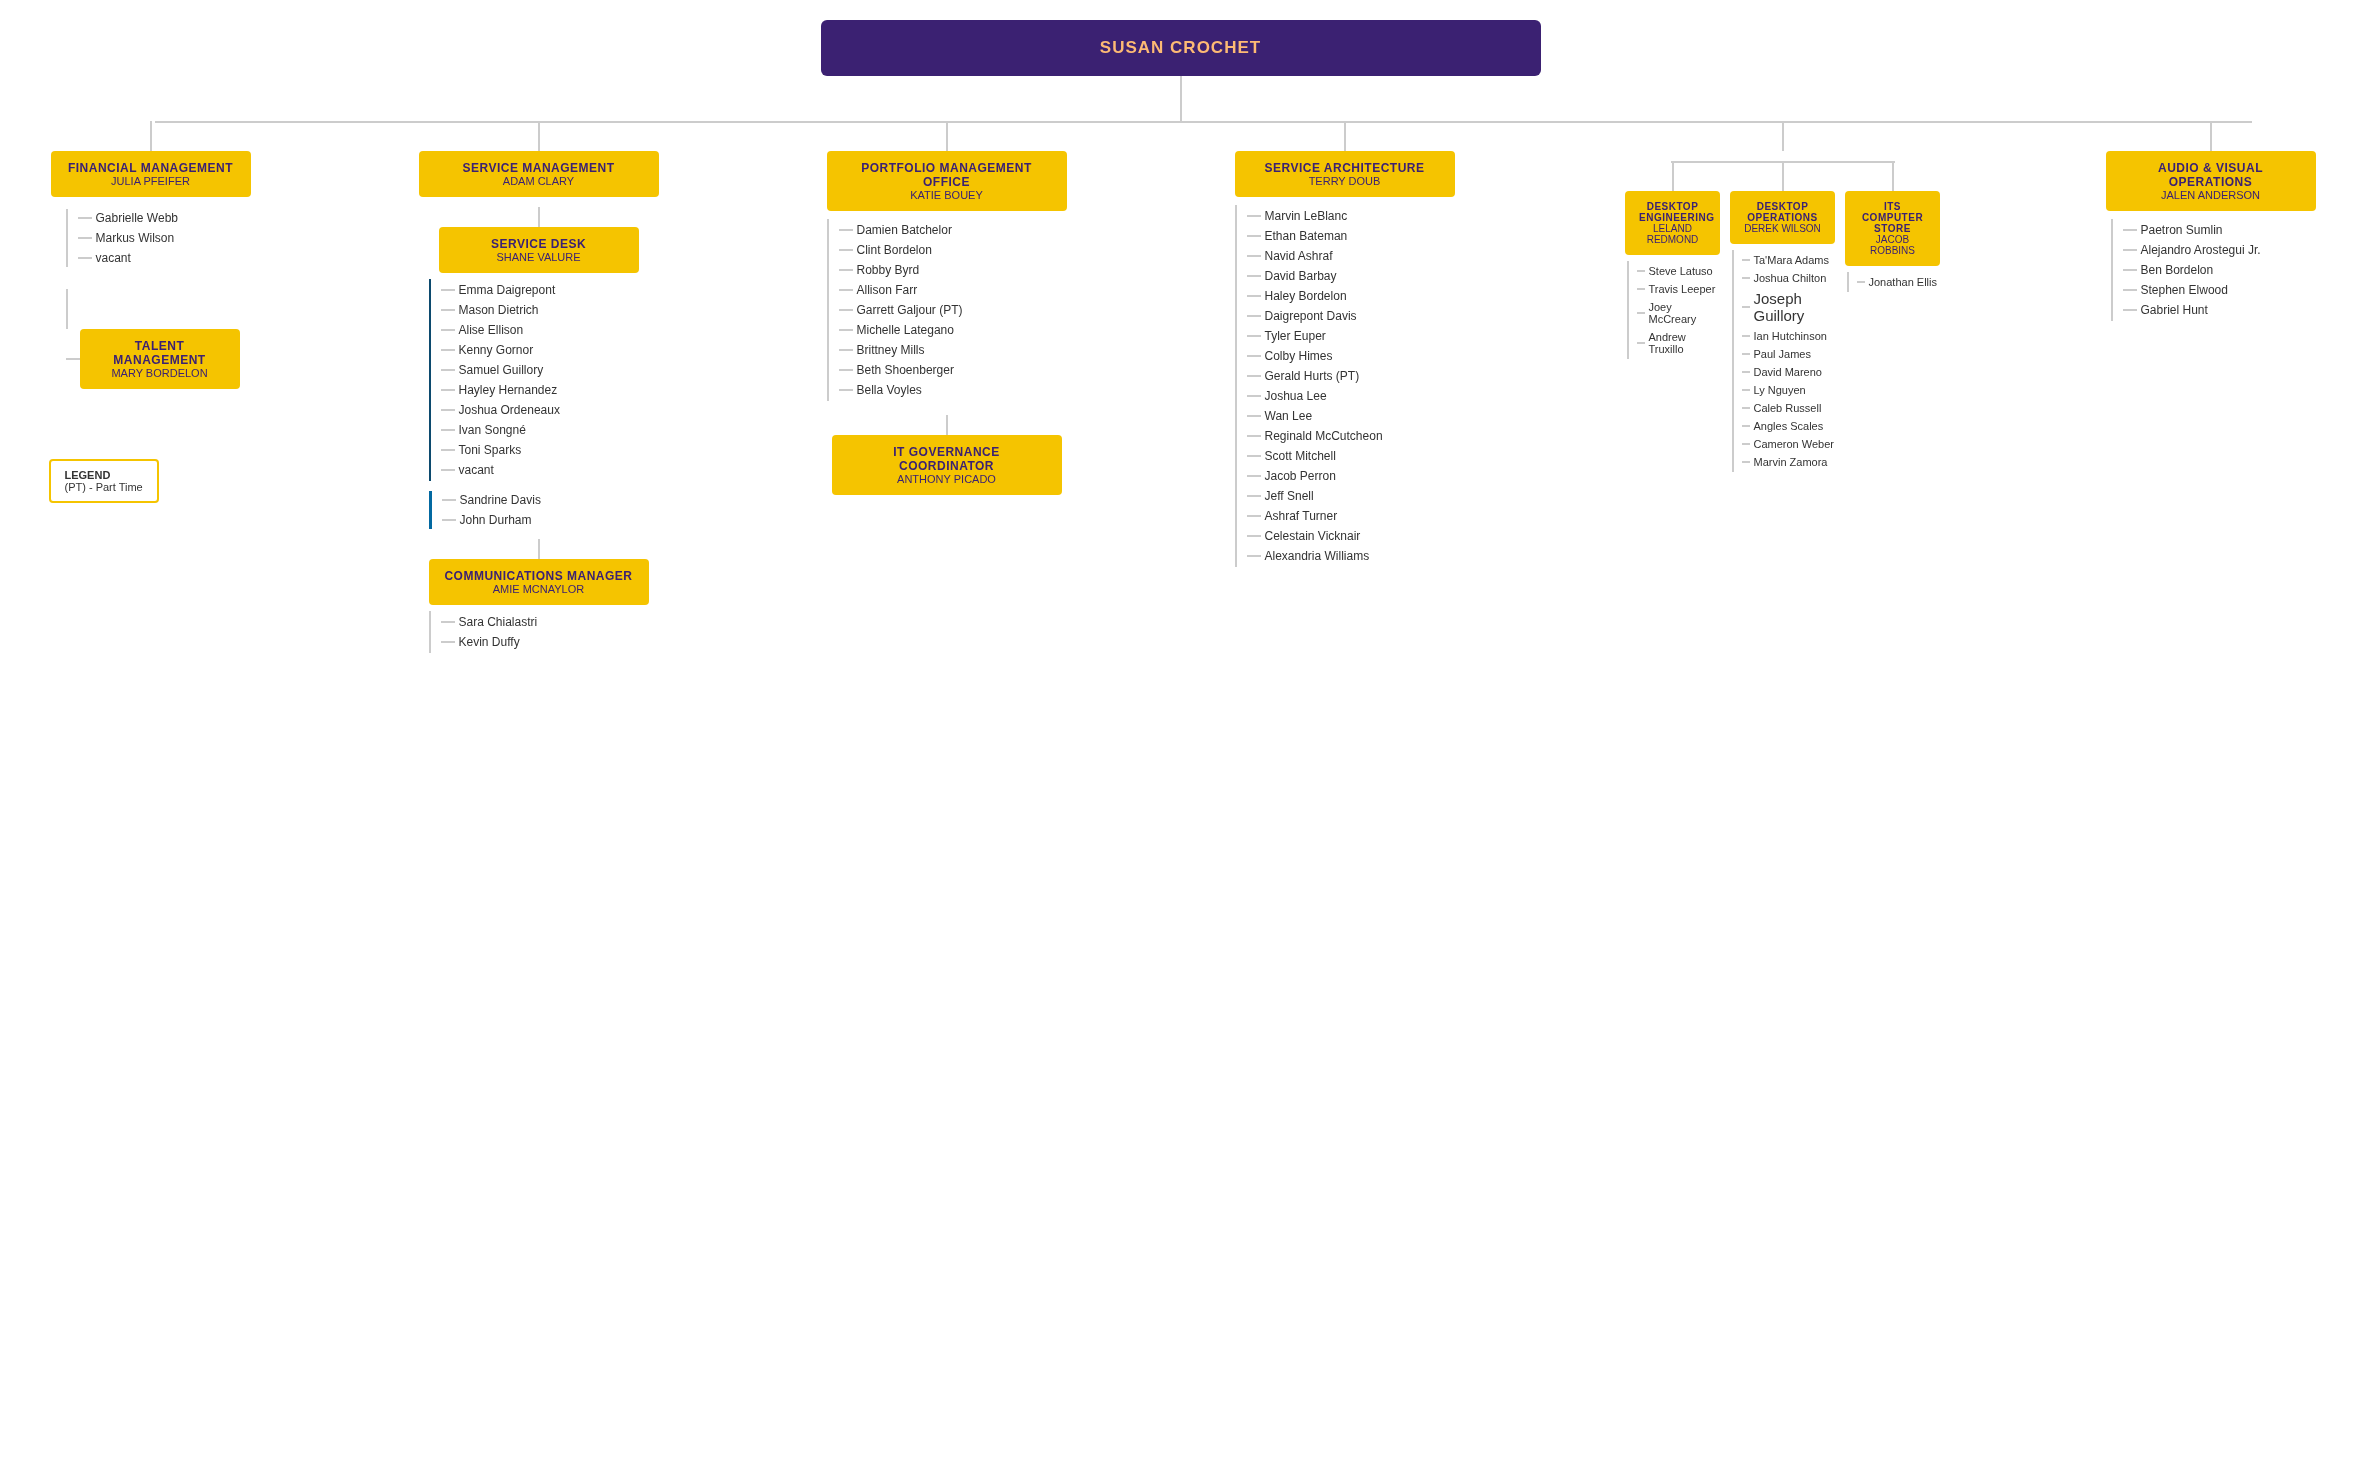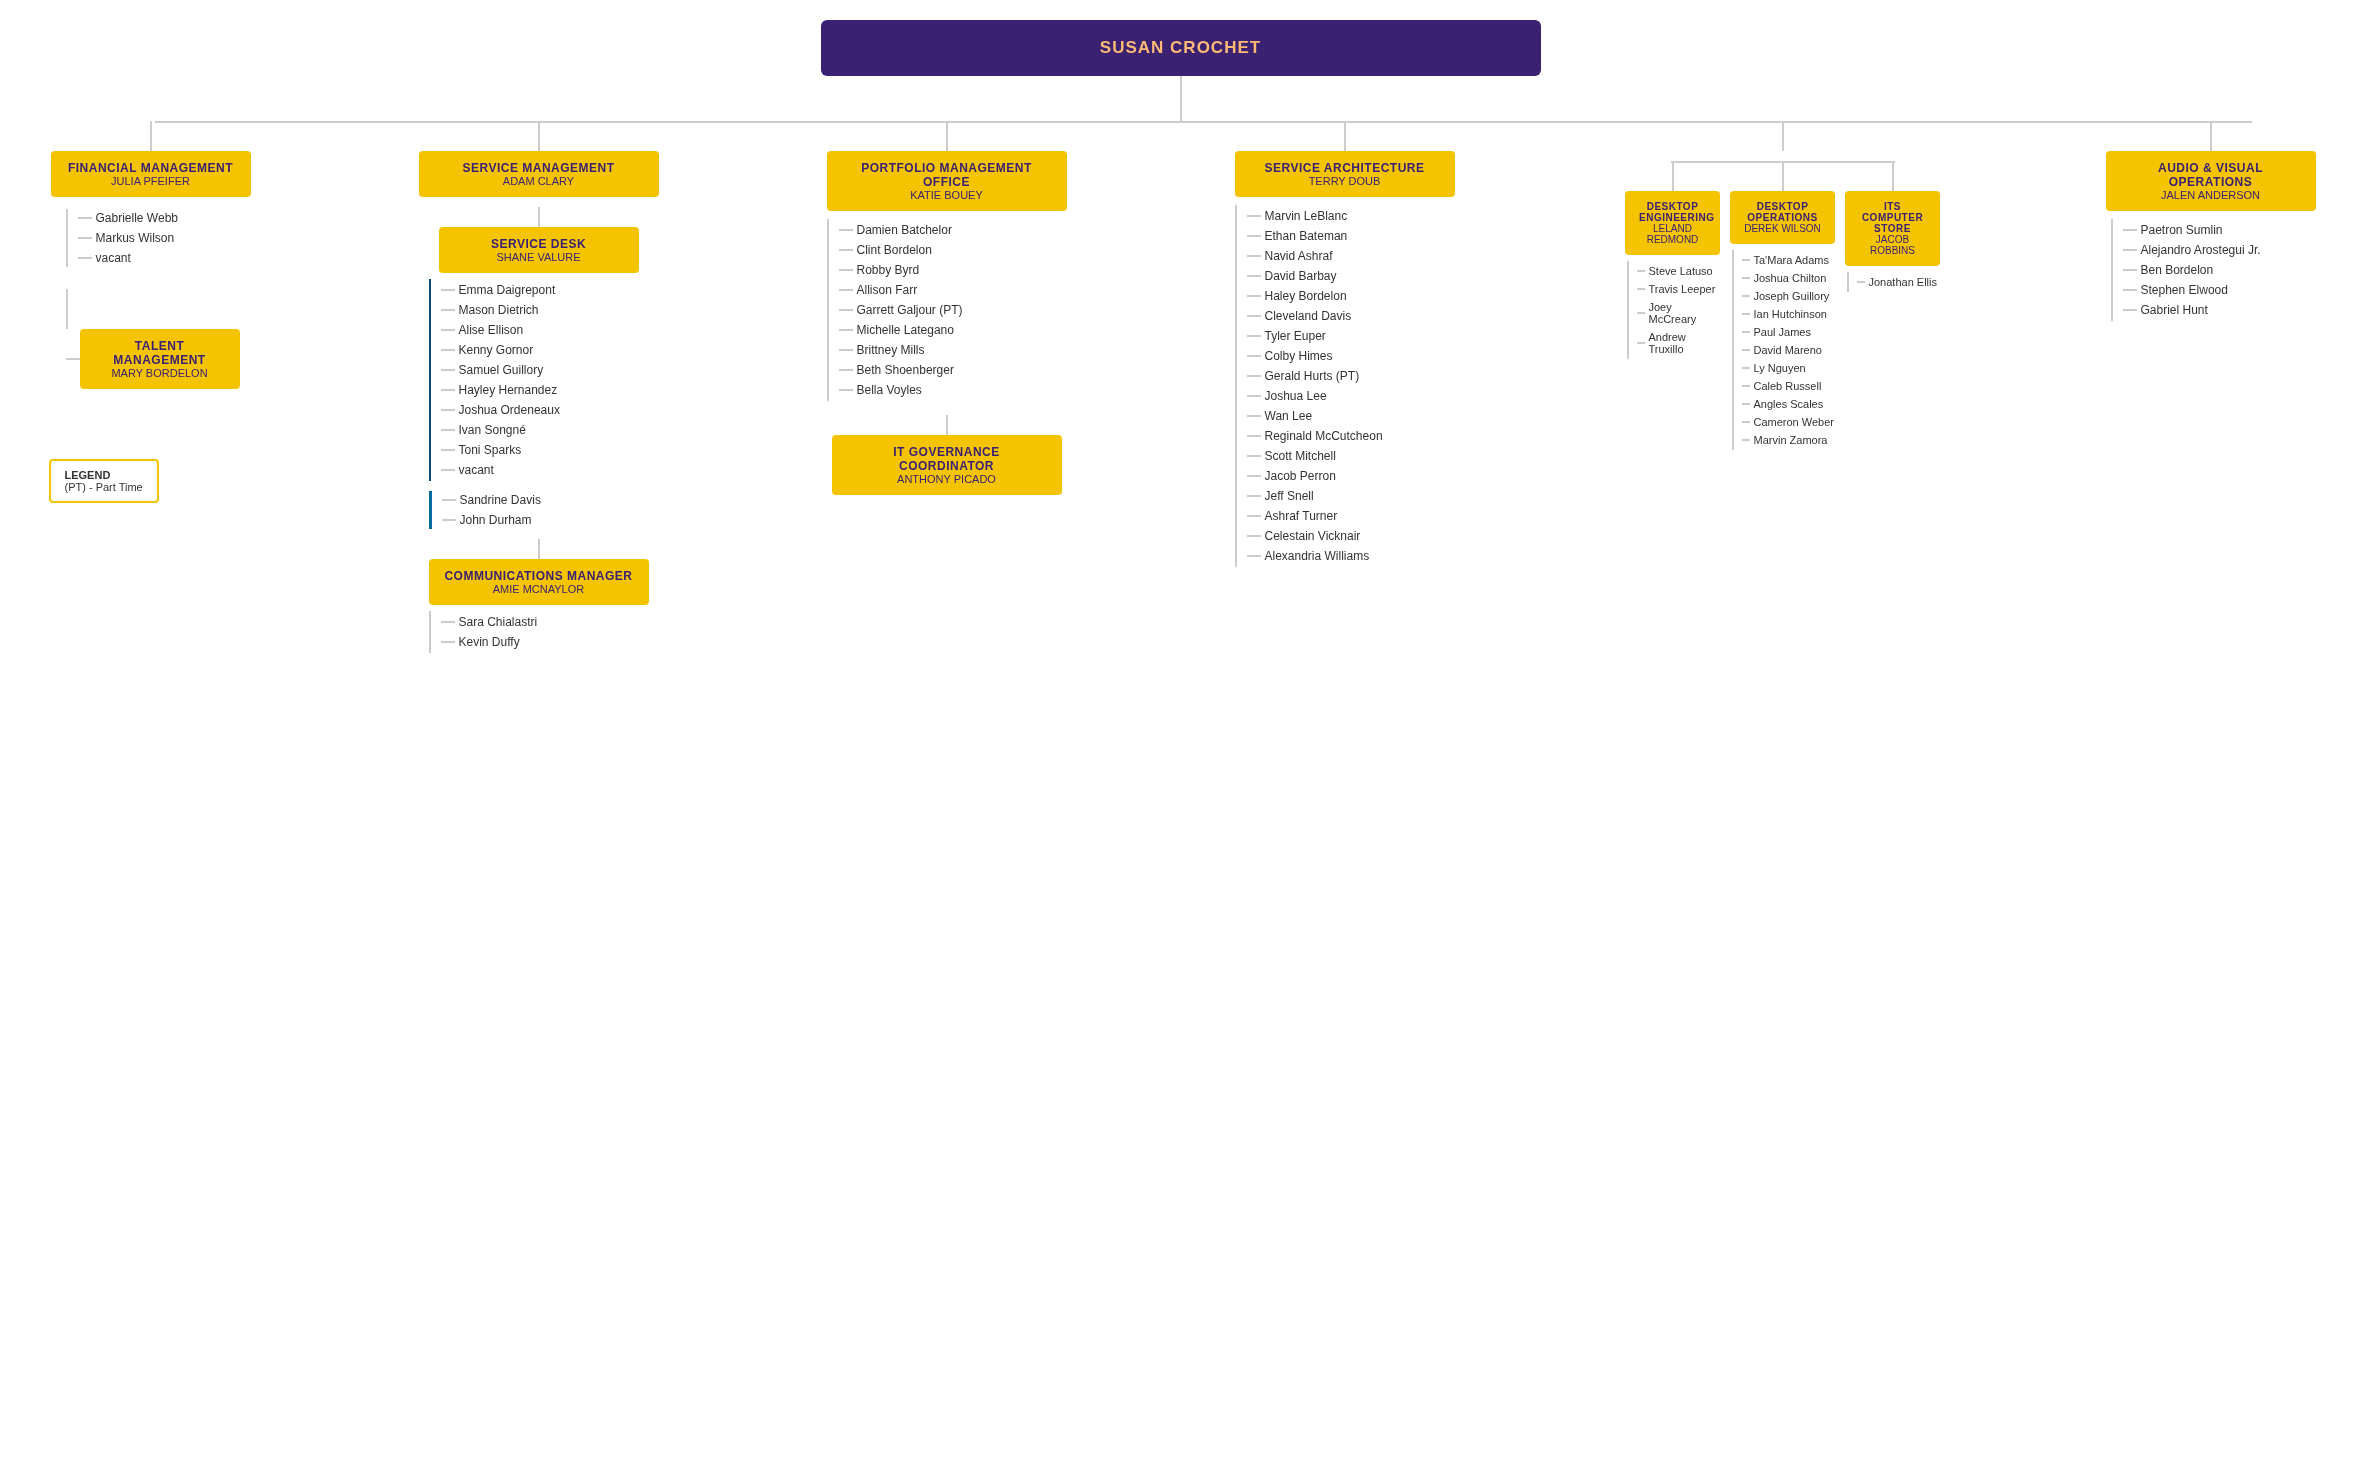--- a/index.html
+++ b/index.html
@@ -330,21 +330,21 @@
           <div class="staff-item">
               <div class="staff-tick"></div>
               <span class="staff-name">David Barbay</span>
             </div>
           <div class="staff-item">
               <div class="staff-tick"></div>
               <span class="staff-name">Haley Bordelon</span>
             </div>
           <div class="staff-item">
               <div class="staff-tick"></div>
-              <span class="staff-name">Cleveland Davis</span>
+              <span class="staff-name">Daigrepont Davis</span>
             </div>
           <div class="staff-item">
               <div class="staff-tick"></div>
               <span class="staff-name">Tyler Euper</span>
             </div>
           <div class="staff-item">
               <div class="staff-tick"></div>
               <span class="staff-name">Colby Himes</span>
             </div>
           <div class="staff-item">
@@ -434,21 +434,21 @@
                 <div class="staff-item">
                     <div class="staff-tick" style="width:8px;"></div>
                     <span class="staff-name" style="font-size:11px;">Ta'Mara Adams</span>
                   </div>
                 <div class="staff-item">
                     <div class="staff-tick" style="width:8px;"></div>
                     <span class="staff-name" style="font-size:11px;">Joshua Chilton</span>
                   </div>
                 <div class="staff-item">
                     <div class="staff-tick" style="width:8px;"></div>
-                    <span class="staff-name" style="font-size:11px;">Joseph Guillory</span>
+                    <span class="staff-name" style="font-size:15px;">Joseph Guillory</span>
                   </div>
                 <div class="staff-item">
                     <div class="staff-tick" style="width:8px;"></div>
                     <span class="staff-name" style="font-size:11px;">Ian Hutchinson</span>
                   </div>
                 <div class="staff-item">
                     <div class="staff-tick" style="width:8px;"></div>
                     <span class="staff-name" style="font-size:11px;">Paul James</span>
                   </div>
                 <div class="staff-item">

